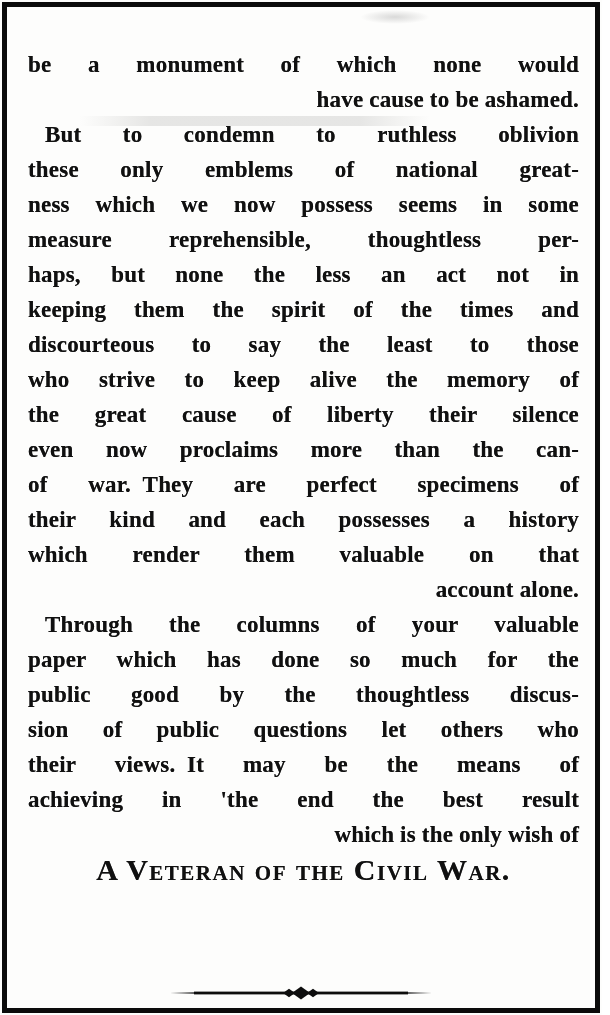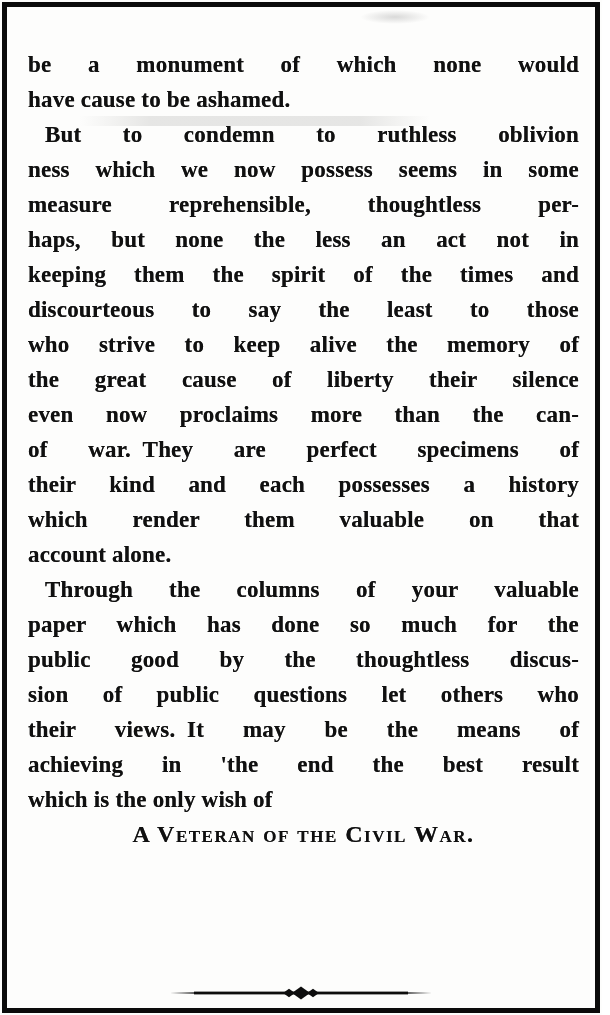--- a/index.html
+++ b/index.html
@@ -33,28 +33,28 @@
     position: absolute;
     top: 47px; left: 28px; right: 23px;
     color: #101010;
     font-size: 23px;
     font-weight: 700;
     line-height: 35px;
     letter-spacing: 0.2px;
     text-shadow: 0 0 0.5px rgba(0,0,0,.65);
   }
   .para { margin: 0; }
-  .line { text-align: left; }
+  .line { text-align: right; }
   .jline { text-align: justify; text-align-last: justify; }
   .indent { text-indent: 17px; }
   .sig {
     text-align: center;
     font-variant: small-caps;
     letter-spacing: 1.5px;
-    font-size: 24px;
+    font-size: 30px;
   }
   .divider {
     position: absolute;
     left: 50%;
     transform: translateX(-50%);
     top: 984px;
     width: 266px;
     height: 18px;
   }
 </style>
@@ -68,20 +68,21 @@
 
   <div class="textblock">
 
     <div class="para">
       <div class="line jline">be a monument of which none would</div>
       <div class="line">have cause to be ashamed.</div>
     </div>
 
     <div class="para">
       <div class="line jline indent">But to condemn to ruthless oblivion</div>
+      <div class="line jline">these only emblems of national great-</div>
       <div class="line jline">ness which we now possess seems in some</div>
       <div class="line jline">measure reprehensible, thoughtless per-</div>
       <div class="line jline">haps, but none the less an act not in</div>
       <div class="line jline">keeping them the spirit of the times and</div>
       <div class="line jline">discourteous to say the least to those</div>
       <div class="line jline">who strive to keep alive the memory of</div>
       <div class="line jline">the great cause of liberty their silence</div>
       <div class="line jline">even now proclaims more than the can-</div>
       <div class="line jline">of war. They are perfect specimens of</div>
       <div class="line jline">their kind and each possesses a history</div>

